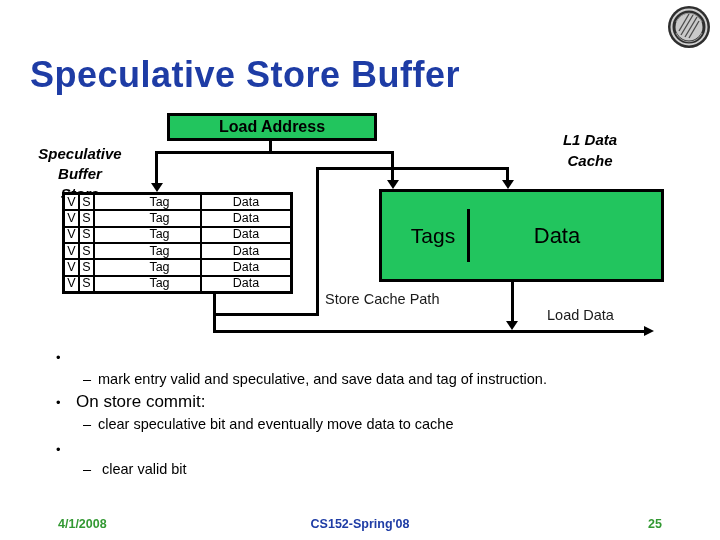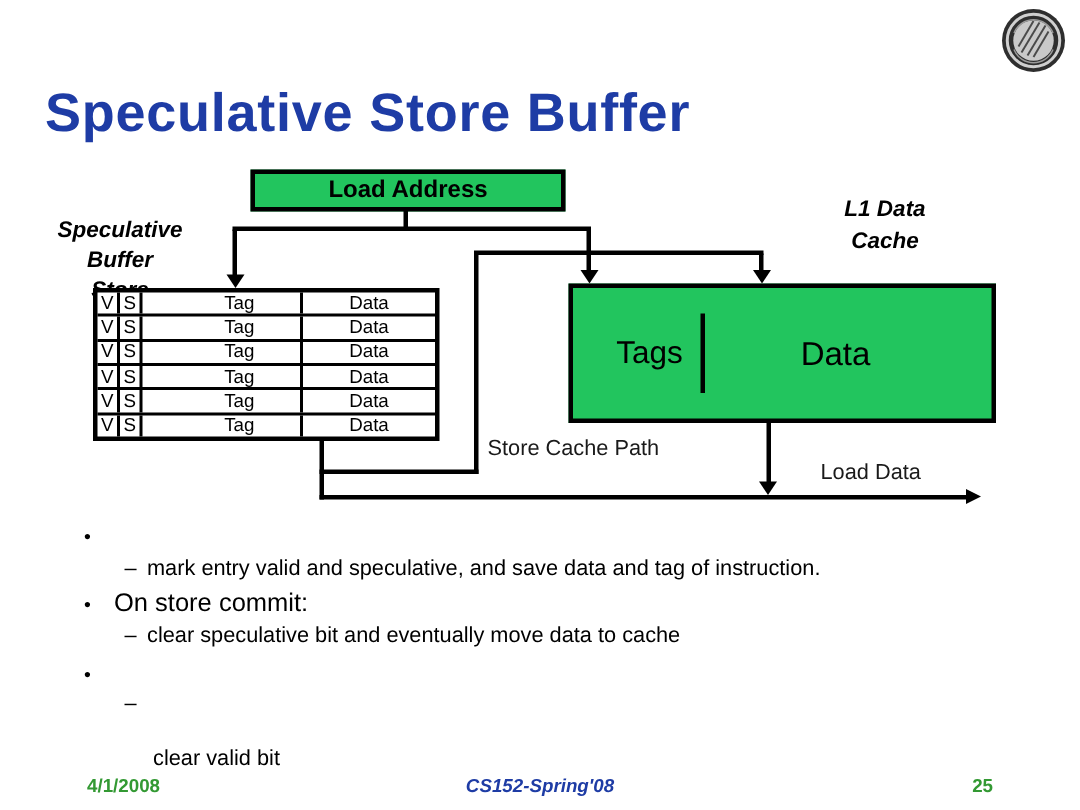--- a/index.html
+++ b/index.html
@@ -63,21 +63,21 @@
   
   .bullet-line { position: absolute; display: flex; color: #000; }
   .bullet-l1 { font-size: 17px; }
   .bullet-l1 .marker { width: 20px; text-align: left; font-size: 13px; padding-top: 3px; }
   .bullet-l2 { font-size: 14.5px; }
   .bullet-l2 .marker { width: 15px; text-align: left; }
 
   
   .footer-item { position: absolute; top: 517px; font-size: 12.5px; font-weight: bold; }
   #footer-date { left: 58px; color: #339933; }
-  #footer-course { left: 0; right: 0; text-align: center; color: #1e3ca5; font-style: italic; }
+  #footer-course { left: 0; right: 0; text-align: center; color: #1e3ca5; }
   #footer-page { right: 58px; color: #339933; margin-left: 25px; }
 </style>
 </head>
 <body>
 
 <div class="slide">
 
   <div class="title" style="color: rgb(30, 60, 165);">Speculative Store Buffer</div>
 
   <svg class="logo" width="46" height="46" viewBox="0 0 46 46">
@@ -194,20 +194,20 @@
   </div>
   <div class="bullet-line bullet-l2" style="left:83px; top:416px;">
     <span class="marker">–</span>
     <span>clear speculative bit and eventually move data to cache</span>
   </div>
   <div class="bullet-line bullet-l1" style="left:56px; top:439px;">
     <span class="marker">•</span>
   </div>
   <div class="bullet-line bullet-l2" style="left:83px; top:461px;">
     <span class="marker">–</span>
-    <span style="padding-left:4px;margin-top:37px;">clear valid bit</span>
+    <span style="padding-left:4px;">clear valid bit</span>
   </div>
 
   <div class="footer-item" id="footer-date" style="color: rgb(51, 153, 51);">4/1/2008</div>
   <div class="footer-item" id="footer-course" style="color: rgb(30, 60, 165);">CS152-Spring'08</div>
   <div class="footer-item" id="footer-page" style="color: rgb(51, 153, 51);">25</div>
 
 </div>
 
 </body></html>

